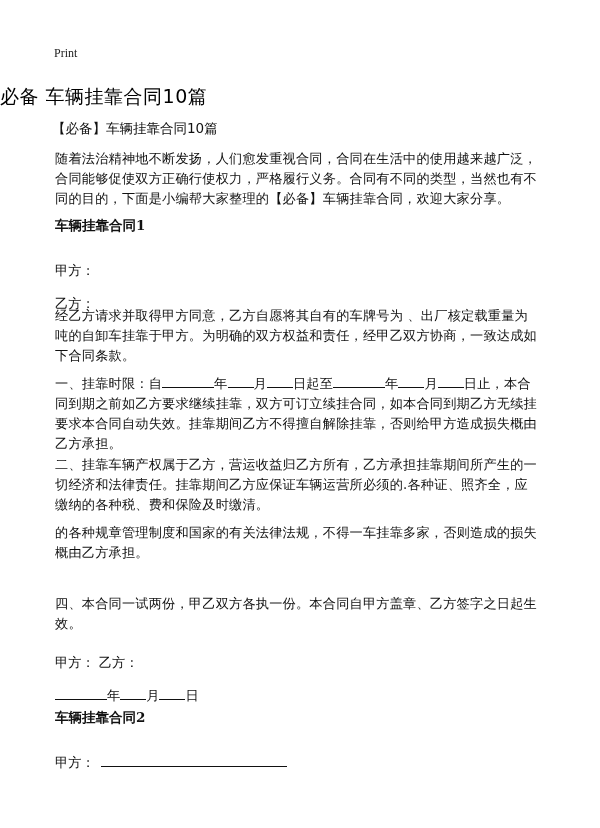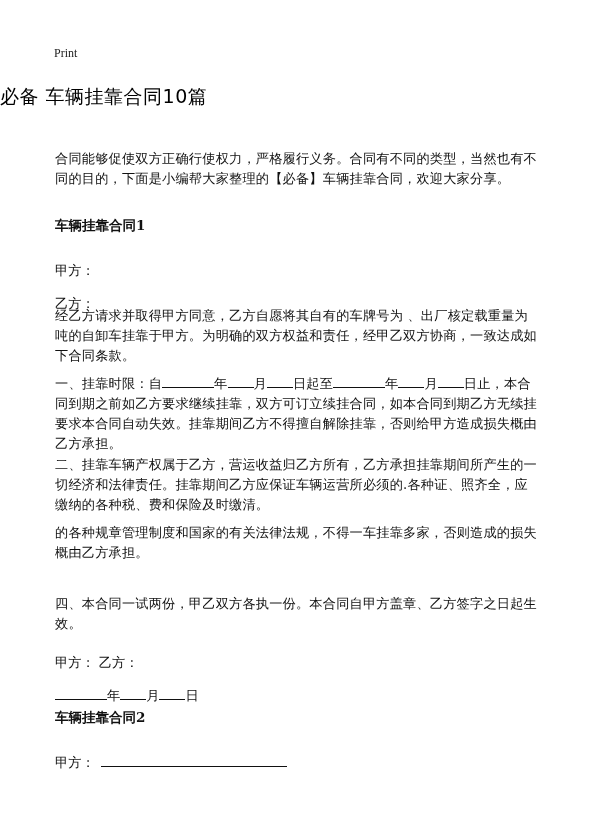--- a/index.html
+++ b/index.html
@@ -76,22 +76,24 @@
   </style>
 </head>
 <body>
 
 <div class="page">
 
   <div class="print-label">Print</div>
 
   <div class="doc-title">必备  车辆挂靠合同10篇</div>
 
+  <div class="subtitle">【必备】车辆挂靠合同10篇</div>
 
   <div class="para" style="top:149px;">
+    <div>随着法治精神地不断发扬，人们愈发重视合同，合同在生活中的使用越来越广泛，</div>
     <div>合同能够促使双方正确行使权力，严格履行义务。合同有不同的类型，当然也有不</div>
     <div>同的目的，下面是小编帮大家整理的【必备】车辆挂靠合同，欢迎大家分享。</div>
   </div>
 
   <div class="section-heading" style="top:217px;">车辆挂靠合同1</div>
 
   <div class="line" style="top:249px;">甲方：</div>
   <div class="line" style="top:282px;">乙方：</div>
 
   <div class="para" style="top:306px;">

